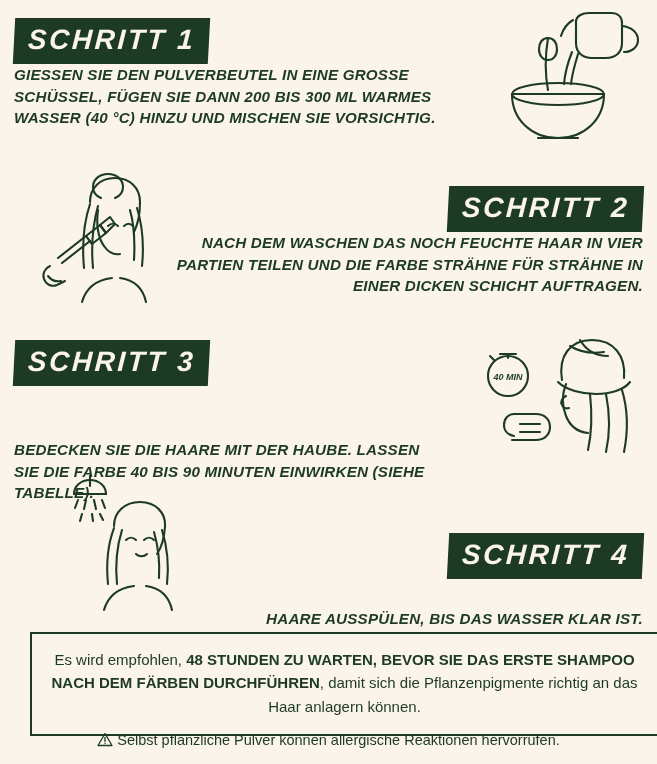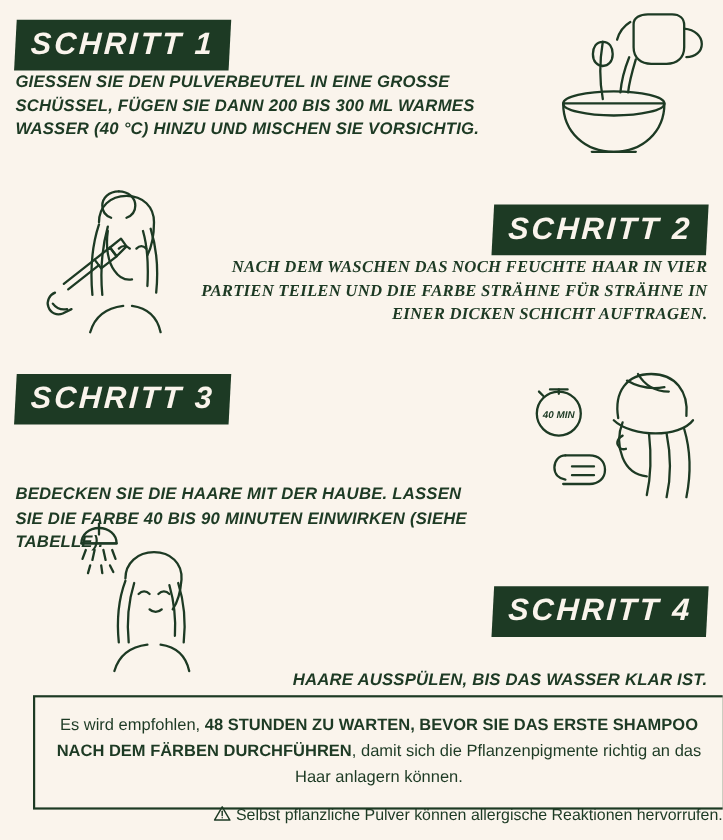--- a/index.html
+++ b/index.html
@@ -71,21 +71,21 @@
     margin-left: 16px;
   }
   .note-box b {
     font-weight: bold;
   }
   .warning {
     position: absolute;
     left: 0;
     top: 732px;
     width: 657px;
-    text-align: right;
+    text-align: center;
     font-size: 14.5px;
     color: #1d3a24;
   }
   .warning .tri {
     display: inline-block;
     vertical-align: -2px;
     margin-right: 4px;
   }
 </style>
 </head>
@@ -113,21 +113,21 @@
       <path d="M80 30 c-3 18-3 36 0 52"></path>
       <path d="M80 30 c6 0 9 5 9 11 0 7-4 11-9 11"></path>
       <path d="M80 30 c-6 0-9 5-9 11 0 7 4 11 9 11"></path>
 
       <path d="M70 130 h40"></path>
     </svg>
   </div>
 
   <div class="step-badge" style="right:14px; top:186px;">SCHRITT 2</div>
 
-  <div class="step-text right" style="right:14px; top:232px; width:470px;font-family:Liberation Serif, serif;">NACH DEM WASCHEN DAS NOCH FEUCHTE HAAR IN VIER PARTIEN TEILEN UND DIE FARBE STRÄHNE FÜR STRÄHNE IN EINER DICKEN SCHICHT AUFTRAGEN.</div>
+  <div class="step-text right" style="right:14px; top:232px; width:470px;">NACH DEM WASCHEN DAS NOCH FEUCHTE HAAR IN VIER PARTIEN TEILEN UND DIE FARBE STRÄHNE FÜR STRÄHNE IN EINER DICKEN SCHICHT AUFTRAGEN.</div>
 
   <div class="illus" style="left:38px; top:162px;">
     <svg width="150" height="150" viewBox="0 0 150 150" fill="none" stroke="#1d3a24" stroke-width="2.1" stroke-linecap="round" stroke-linejoin="round">
 
       <path d="M70 12 c-9 0-15 6-15 13 0 5 3 9 8 11"></path>
       <path d="M70 12 c9 0 15 6 15 13 0 5-3 9-8 11"></path>
 
       <path d="M52 40 c0-14 10-24 25-24 s25 10 25 24 c0 12-2 22-6 30"></path>
 
       <path d="M60 48 c-2 14 0 28 6 36 4 6 10 9 16 8"></path>

